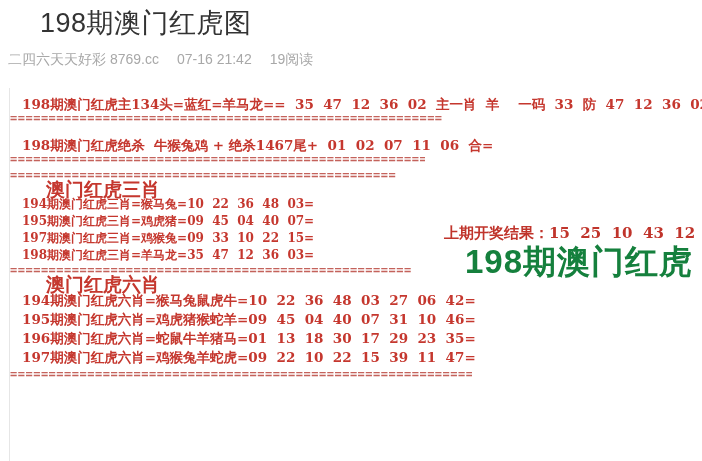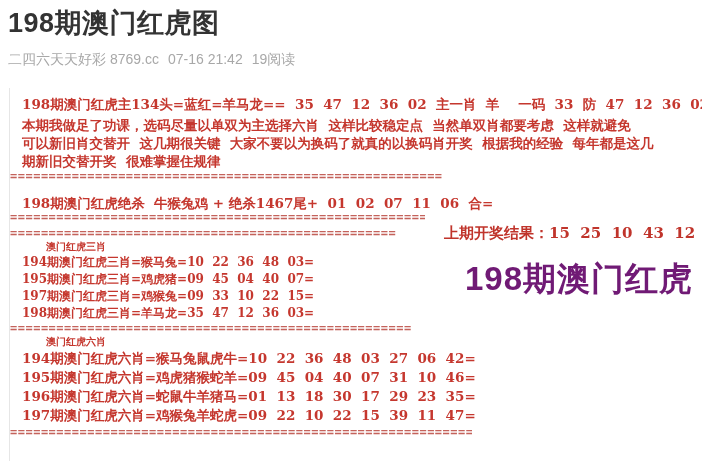--- a/index.html
+++ b/index.html
@@ -1,68 +1,63 @@
 <!DOCTYPE html>
 <html><head>
 <meta charset="utf-8">
 <style>
   html,body{margin:0;padding:0;background:#fff;}
   body{width:702px;height:461px;overflow:hidden;font-family:"Liberation Sans",sans-serif;}
   .article{padding:8px 0 0 8px;}
-  .title{font-size:27px;line-height:31px;color:#333;font-weight:700;letter-spacing:.5px;}
-  .meta{margin-top:12px;font-size:14px;color:#a8a8a8;display:flex;gap:9px;}
+  .title{font-size:27px;line-height:31px;color:#333;font-weight:400;letter-spacing:.5px;margin-left:32px;}
+  .meta{margin-top:12px;font-size:14px;color:#a8a8a8;display:flex;gap:18px;}
   .meta span{white-space:pre;}
   
   .scan{
     position:relative;margin-top:19px;margin-left:1px;height:375px;overflow:hidden;
     border-left:1px solid #e6e6e6;
     font-family:"DejaVu Serif",serif;font-weight:700;color:#c5372e;font-size:14px;
   }
   .line{white-space:pre;padding-left:12px;}
   .main-line{padding-top:8px;line-height:16px;font-size:13.5px;}
   .para{margin-top:4px;}
   .para .line{line-height:18px;font-size:13.5px;}
   .jue{margin-top:12px;line-height:16px;font-size:13.5px;}
   .sep{overflow:hidden;white-space:nowrap;height:13px;line-height:13px;
        font-family:"DejaVu Sans Mono",monospace;font-size:12px;color:#c4625b;letter-spacing:.5px;}
   .sep1{width:432px;}
   .sep2{width:415px;}
   .sep3{width:386px;margin-top:3px;}
   .sep4{width:402px;}
   .sep5{width:462px;margin-top:1px;}
-  .sec-header{padding-left:36px;line-height:14px;font-size:10px;}
+  .sec-header{padding-left:36px;line-height:14px;font-size:19px;}
   .three .line{line-height:17px;font-size:12px;}
   .six{}
   .six .line{line-height:19px;font-size:13.5px;}
   .last-result{position:absolute;top:136px;left:434px;white-space:pre;
        font-size:15px;font-weight:700;color:#c0342b;}
-  .big-title{position:absolute;top:169px;left:455px;
+  .big-title{position:absolute;top:152px;left:455px;
        font-family:"Liberation Sans",sans-serif;font-weight:900;font-size:33px;
-       color:#701a75;letter-spacing:1px;}
+       color:#15803d;letter-spacing:1px;}
 </style>
 </head>
 <body>
 
 <div class="article">
   <div class="title">198期澳门红虎图</div>
   <div class="meta">
     <span>二四六天天好彩 8769.cc</span>
     <span>07-16 21:42</span>
     <span>19阅读</span>
   </div>
 
   <div class="scan">
 
     <div class="line main-line">198期澳门红虎主134头=蓝红=羊马龙==  35  47  12  36  02  主一肖  羊    一码  33  防  47  12  36  02</div>
 
-    <div class="para">
-      <div class="line">本期我做足了功课，选码尽量以单双为主选择六肖  这样比较稳定点  当然单双肖都要考虑  这样就避免</div>
-      <div class="line">可以新旧肖交替开  这几期很关键  大家不要以为换码了就真的以换码肖开奖  根据我的经验  每年都是这几</div>
-      <div class="line">期新旧交替开奖  很难掌握住规律</div>
-    </div>
 
     <div class="sep sep1">============================================================================================================</div>
 
     <div class="line jue">198期澳门红虎绝杀  牛猴兔鸡 + 绝杀1467尾+  01  02  07  11  06  合=</div>
 
     <div class="sep sep2">============================================================================================================</div>
     <div class="sep sep3">============================================================================================================</div>
 
     <div class="three">
       <div class="sec-header">澳门红虎三肖</div>

